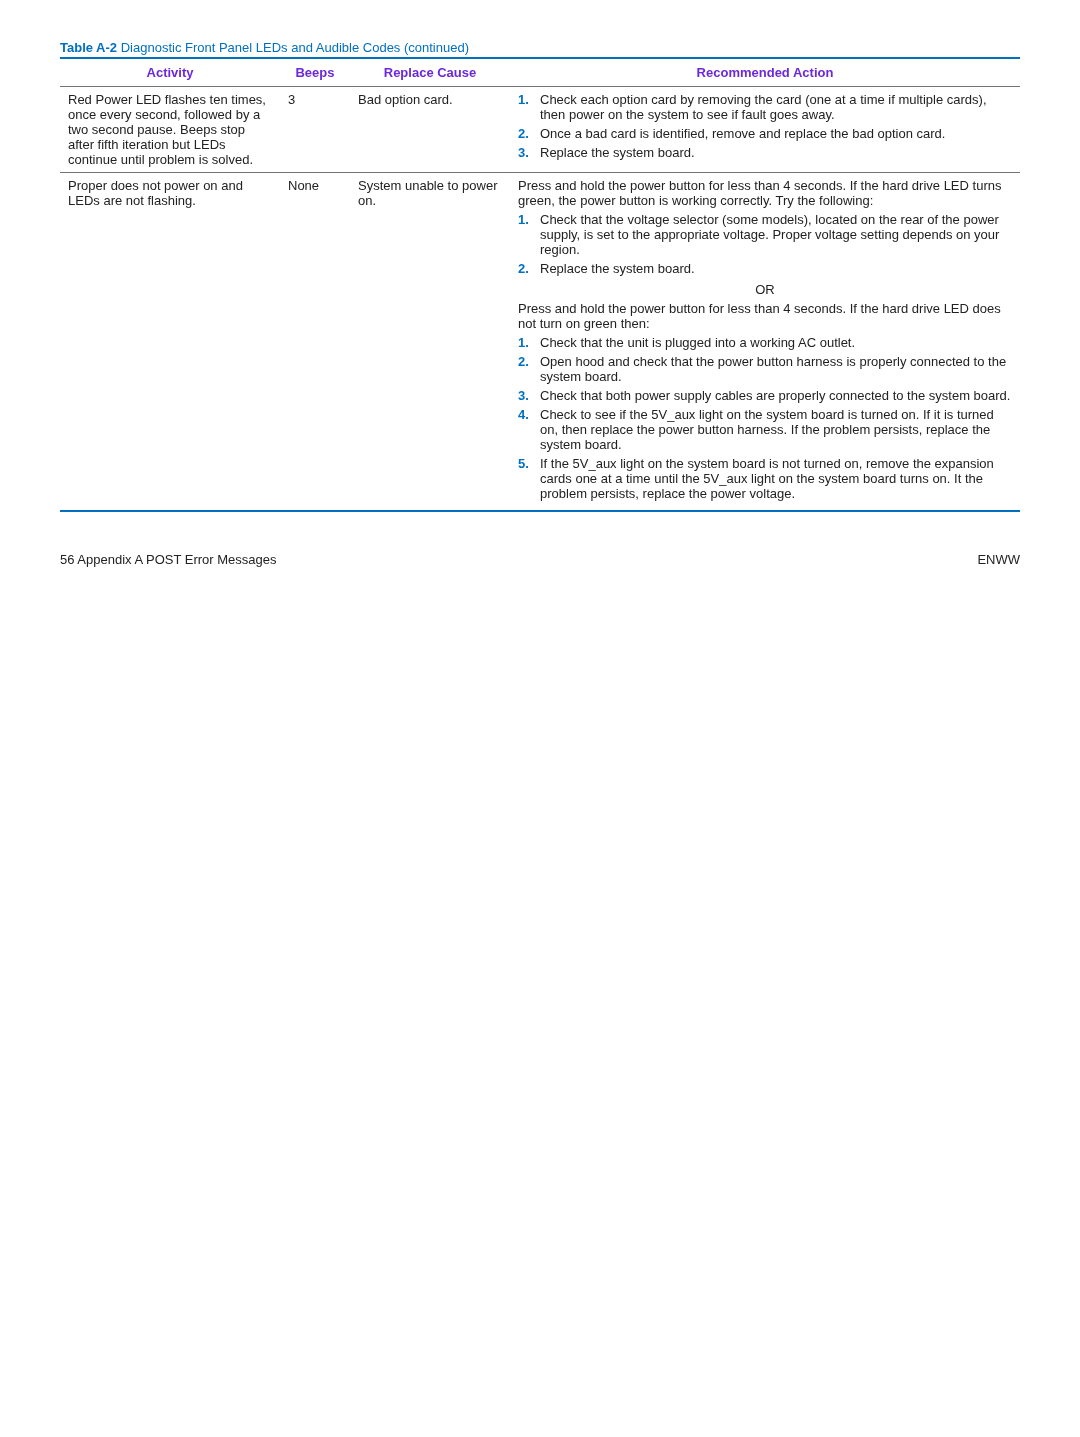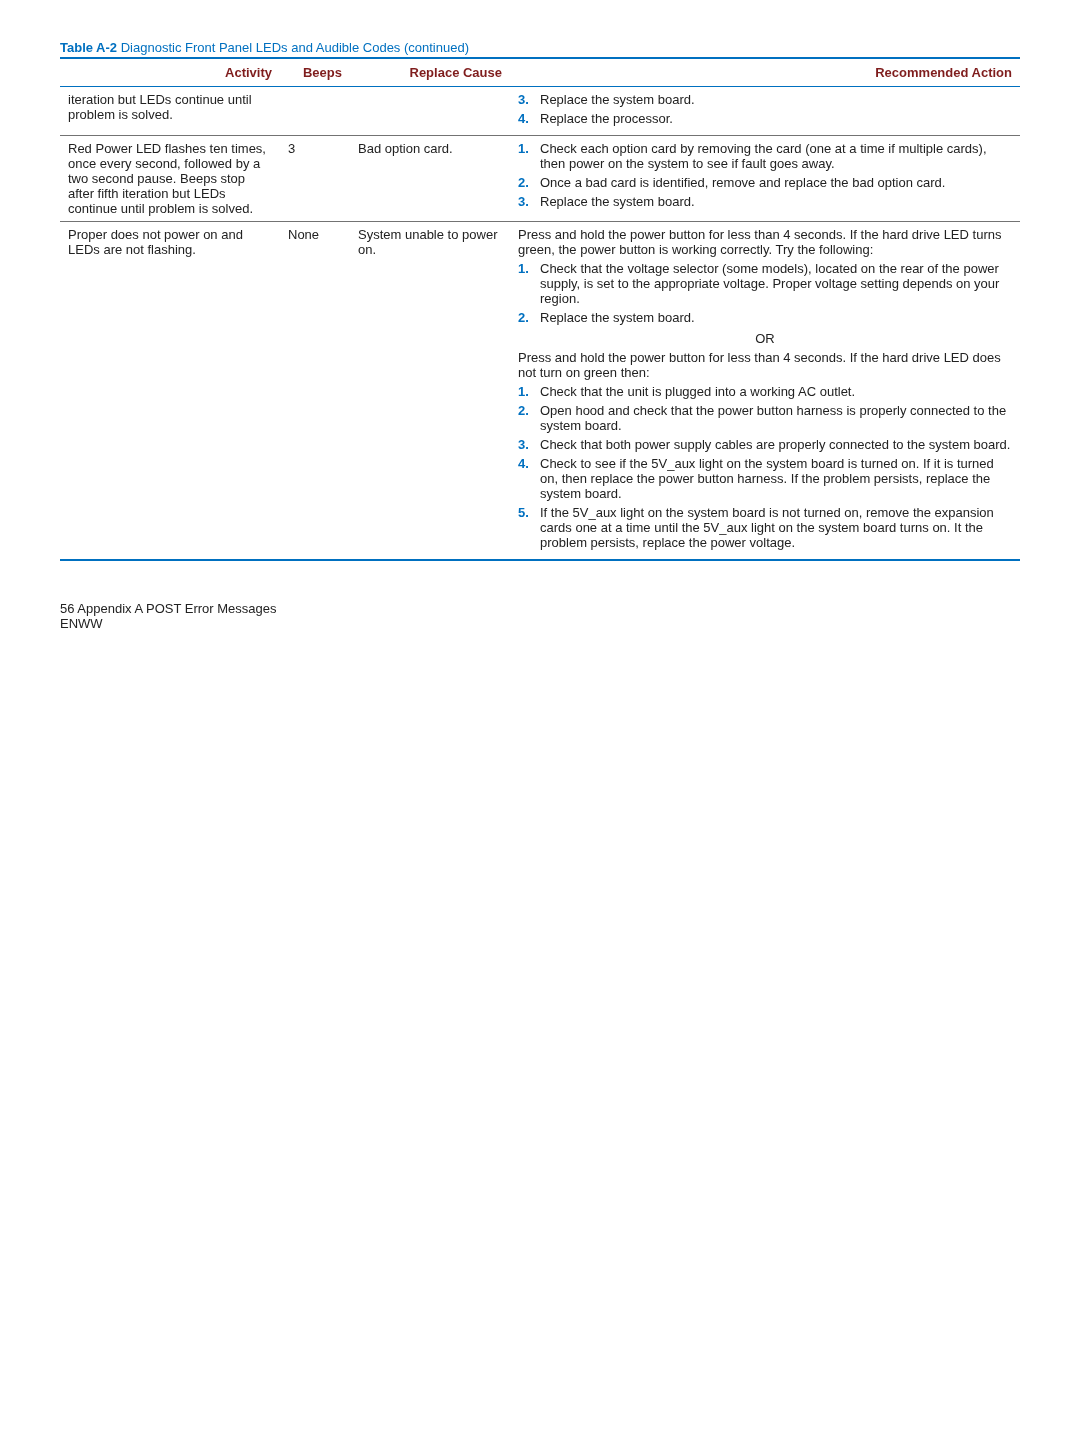--- a/index.html
+++ b/index.html
@@ -23,23 +23,23 @@
     table {
       width: 100%;
       border-collapse: collapse;
       border-top: 2.5px solid #0070c0;
       border-bottom: 2.5px solid #0070c0;
     }
     thead tr {
       border-bottom: 1px solid #0070c0;
     }
     th {
-      text-align: right;
+      text-align: center;
       font-weight: bold;
-      color: #7f1d1d;
+      color: #6d28d9;
       padding: 6px 8px;
       font-size: 13px;
       vertical-align: bottom;
     }
     td {
       padding: 5px 8px;
       vertical-align: top;
       font-size: 13px;
       color: #222;
     }
@@ -66,58 +66,40 @@
     .action-cell .num-item .text { flex: 1; }
     .action-cell p { margin-bottom: 4px; }
     .action-cell .or-label { font-style: normal; margin: 4px 0; }
 
     .footer {
       display: flex;
       justify-content: space-between;
       margin-top: 40px;
       font-size: 13px;
       color: #222;
-      flex-direction: column;
     }
   </style>
 </head>
 <body>
 
 <div class="table-title">
   <span class="label">Table A-2</span><span>  Diagnostic Front Panel LEDs and Audible Codes (continued)</span>
 </div>
 
 <table>
   <thead>
     <tr>
       <th class="col-activity">Activity</th>
       <th class="col-beeps">Beeps</th>
       <th class="col-cause">Replace Cause</th>
       <th class="col-action">Recommended Action</th>
     </tr>
   </thead>
   <tbody>
 
-    <tr class="continuation-row">
-      <td class="col-activity">
-        <span>iteration but LEDs continue until problem is solved.</span>
-      </td>
-      <td class="col-beeps"></td>
-      <td class="col-cause"></td>
-      <td class="col-action action-cell">
-        <div class="num-item">
-          <span class="num">3.</span>
-          <span class="text">Replace the system board.</span>
-        </div>
-        <div class="num-item">
-          <span class="num">4.</span>
-          <span class="text">Replace the processor.</span>
-        </div>
-      </td>
-    </tr>
 
     <tr class="data-row">
       <td class="col-activity">
         Red Power LED flashes ten times, once every second, followed by a two second pause. Beeps stop after fifth iteration but LEDs continue until problem is solved.
       </td>
       <td class="col-beeps">3</td>
       <td class="col-cause">Bad option card.</td>
       <td class="col-action action-cell">
         <div class="num-item">
           <span class="num">1.</span>

